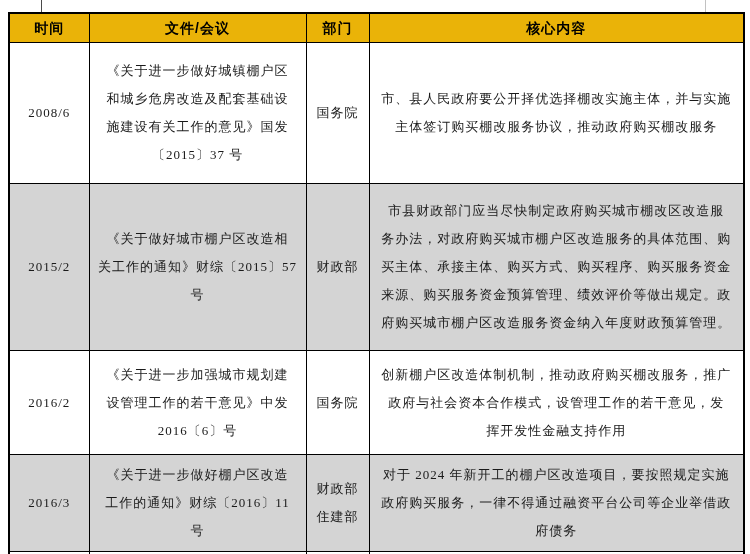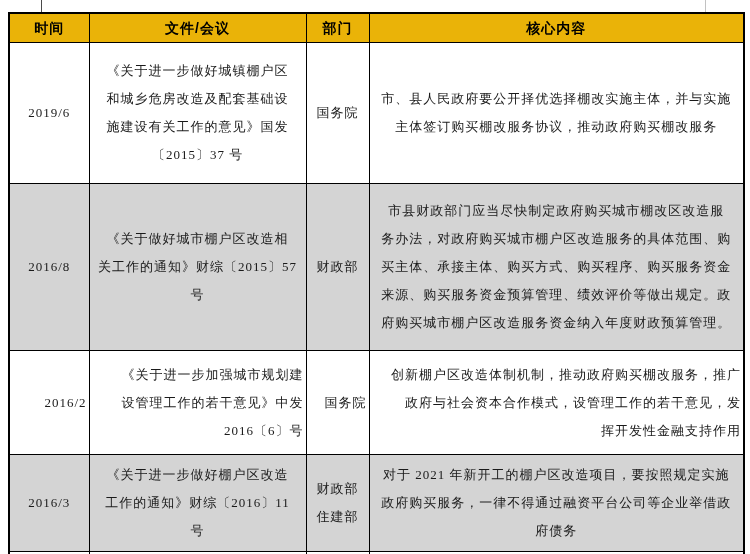--- a/index.html
+++ b/index.html
@@ -54,21 +54,21 @@
     font-size: 13px;
     color: #1a1a1a;
     letter-spacing: 1px;
     line-height: 28px;
     white-space: pre-line;
     padding: 0 2px;
   }
   tr.shaded td { background: #d4d4d4; }
   tr.r1 td { height: 140px; }
   tr.r2 td { height: 166px; }
-  tr.r3 td { height: 103px; text-align: right; }
+  tr.r3 td { height: 103px; }
   tr.r4 td { height: 96px; }
   tr.r5 td { height: 7px; padding: 0; }
   col.c-time    { width: 80px; }
   col.c-doc     { width: 217px; }
   col.c-dept    { width: 63px; }
   col.c-content { width: 375px; }
 </style>
 </head>
 <body>
 
@@ -86,31 +86,31 @@
     <thead>
       <tr>
         <th>时间</th>
         <th>文件/会议</th>
         <th>部门</th>
         <th>核心内容</th>
       </tr>
     </thead>
     <tbody>
       <tr class="r1">
-        <td>2019/6</td>
+        <td>2008/6</td>
         <td>《关于进一步做好城镇棚户区
 和城乡危房改造及配套基础设
 施建设有关工作的意见》国发
 〔2015〕37 号</td>
         <td>国务院</td>
         <td>市、县人民政府要公开择优选择棚改实施主体，并与实施
 主体签订购买棚改服务协议，推动政府购买棚改服务</td>
       </tr>
       <tr class="r2 shaded">
-        <td>2016/8</td>
+        <td>2015/2</td>
         <td>《关于做好城市棚户区改造相
 关工作的通知》财综〔2015〕57
 号</td>
         <td>财政部</td>
         <td>市县财政部门应当尽快制定政府购买城市棚改区改造服
 务办法，对政府购买城市棚户区改造服务的具体范围、购
 买主体、承接主体、购买方式、购买程序、购买服务资金
 来源、购买服务资金预算管理、绩效评价等做出规定。政
 府购买城市棚户区改造服务资金纳入年度财政预算管理。</td>
       </tr>
@@ -124,21 +124,21 @@
 政府与社会资本合作模式，设管理工作的若干意见，发
 挥开发性金融支持作用</td>
       </tr>
       <tr class="r4 shaded">
         <td>2016/3</td>
         <td>《关于进一步做好棚户区改造
 工作的通知》财综〔2016〕11
 号</td>
         <td>财政部
 住建部</td>
-        <td>对于 2021 年新开工的棚户区改造项目，要按照规定实施
+        <td>对于 2024 年新开工的棚户区改造项目，要按照规定实施
 政府购买服务，一律不得通过融资平台公司等企业举借政
 府债务</td>
       </tr>
       <tr class="r5">
         <td></td>
         <td></td>
         <td></td>
         <td></td>
       </tr>
     </tbody>

